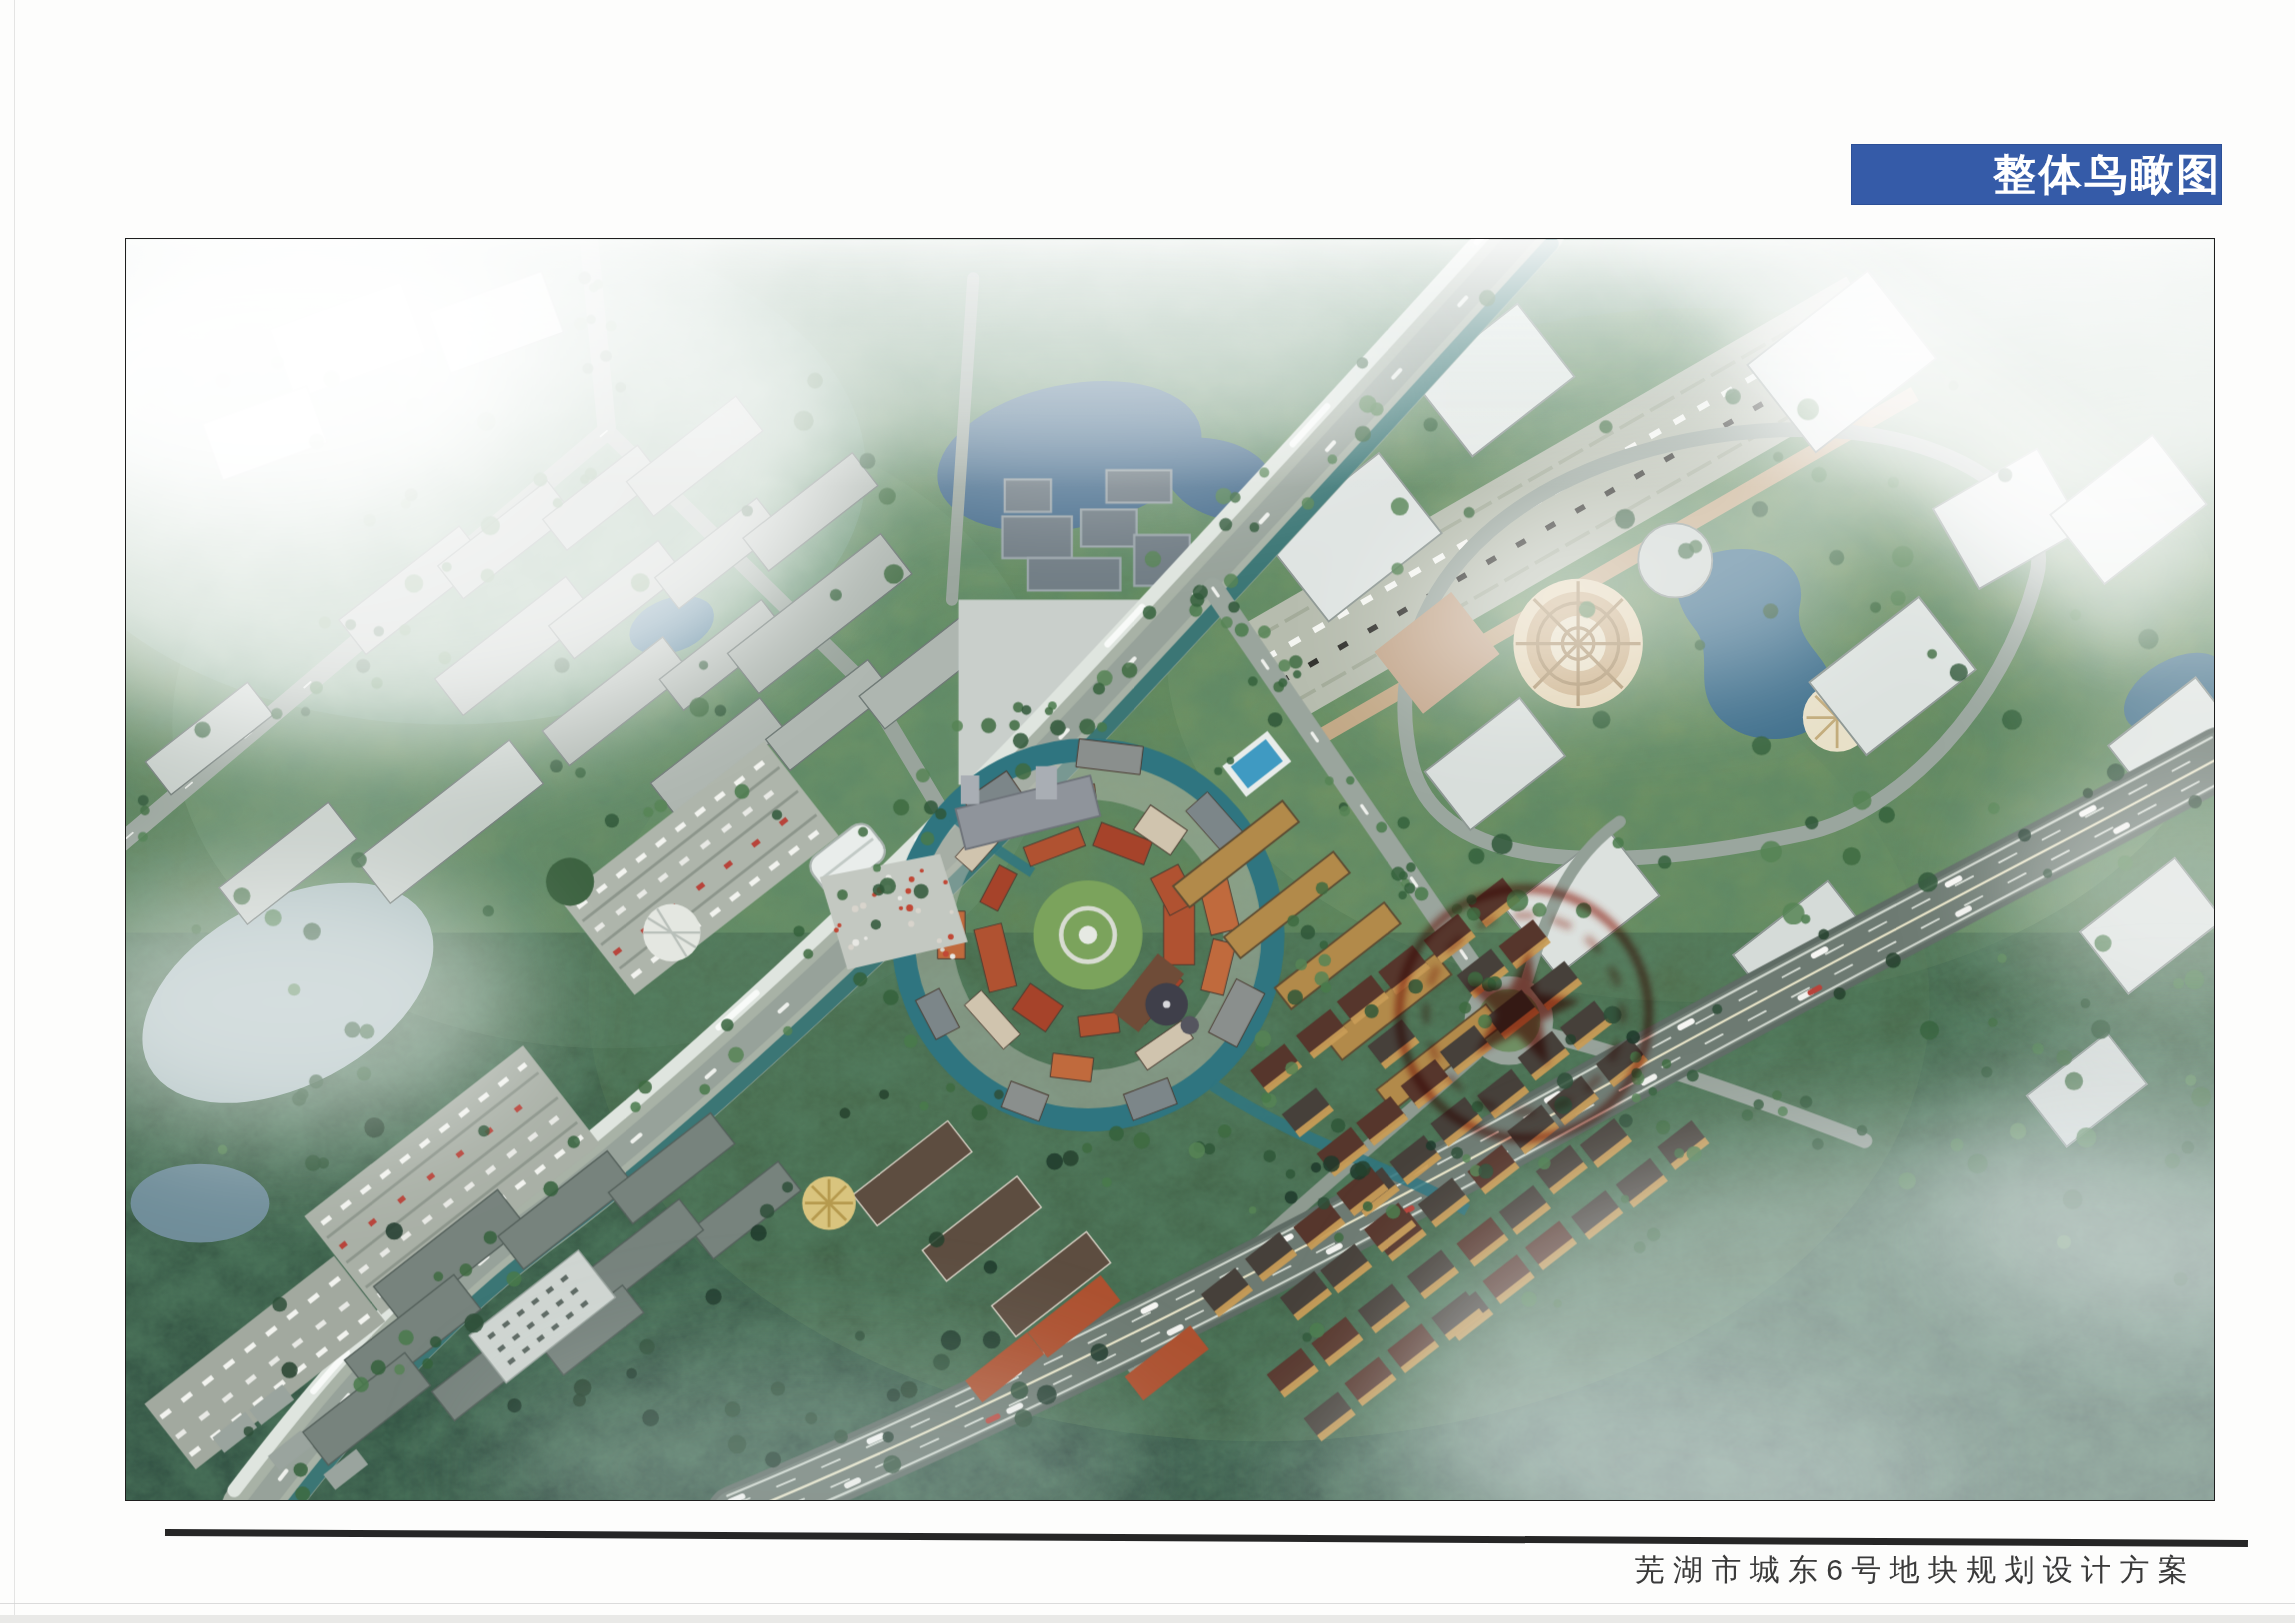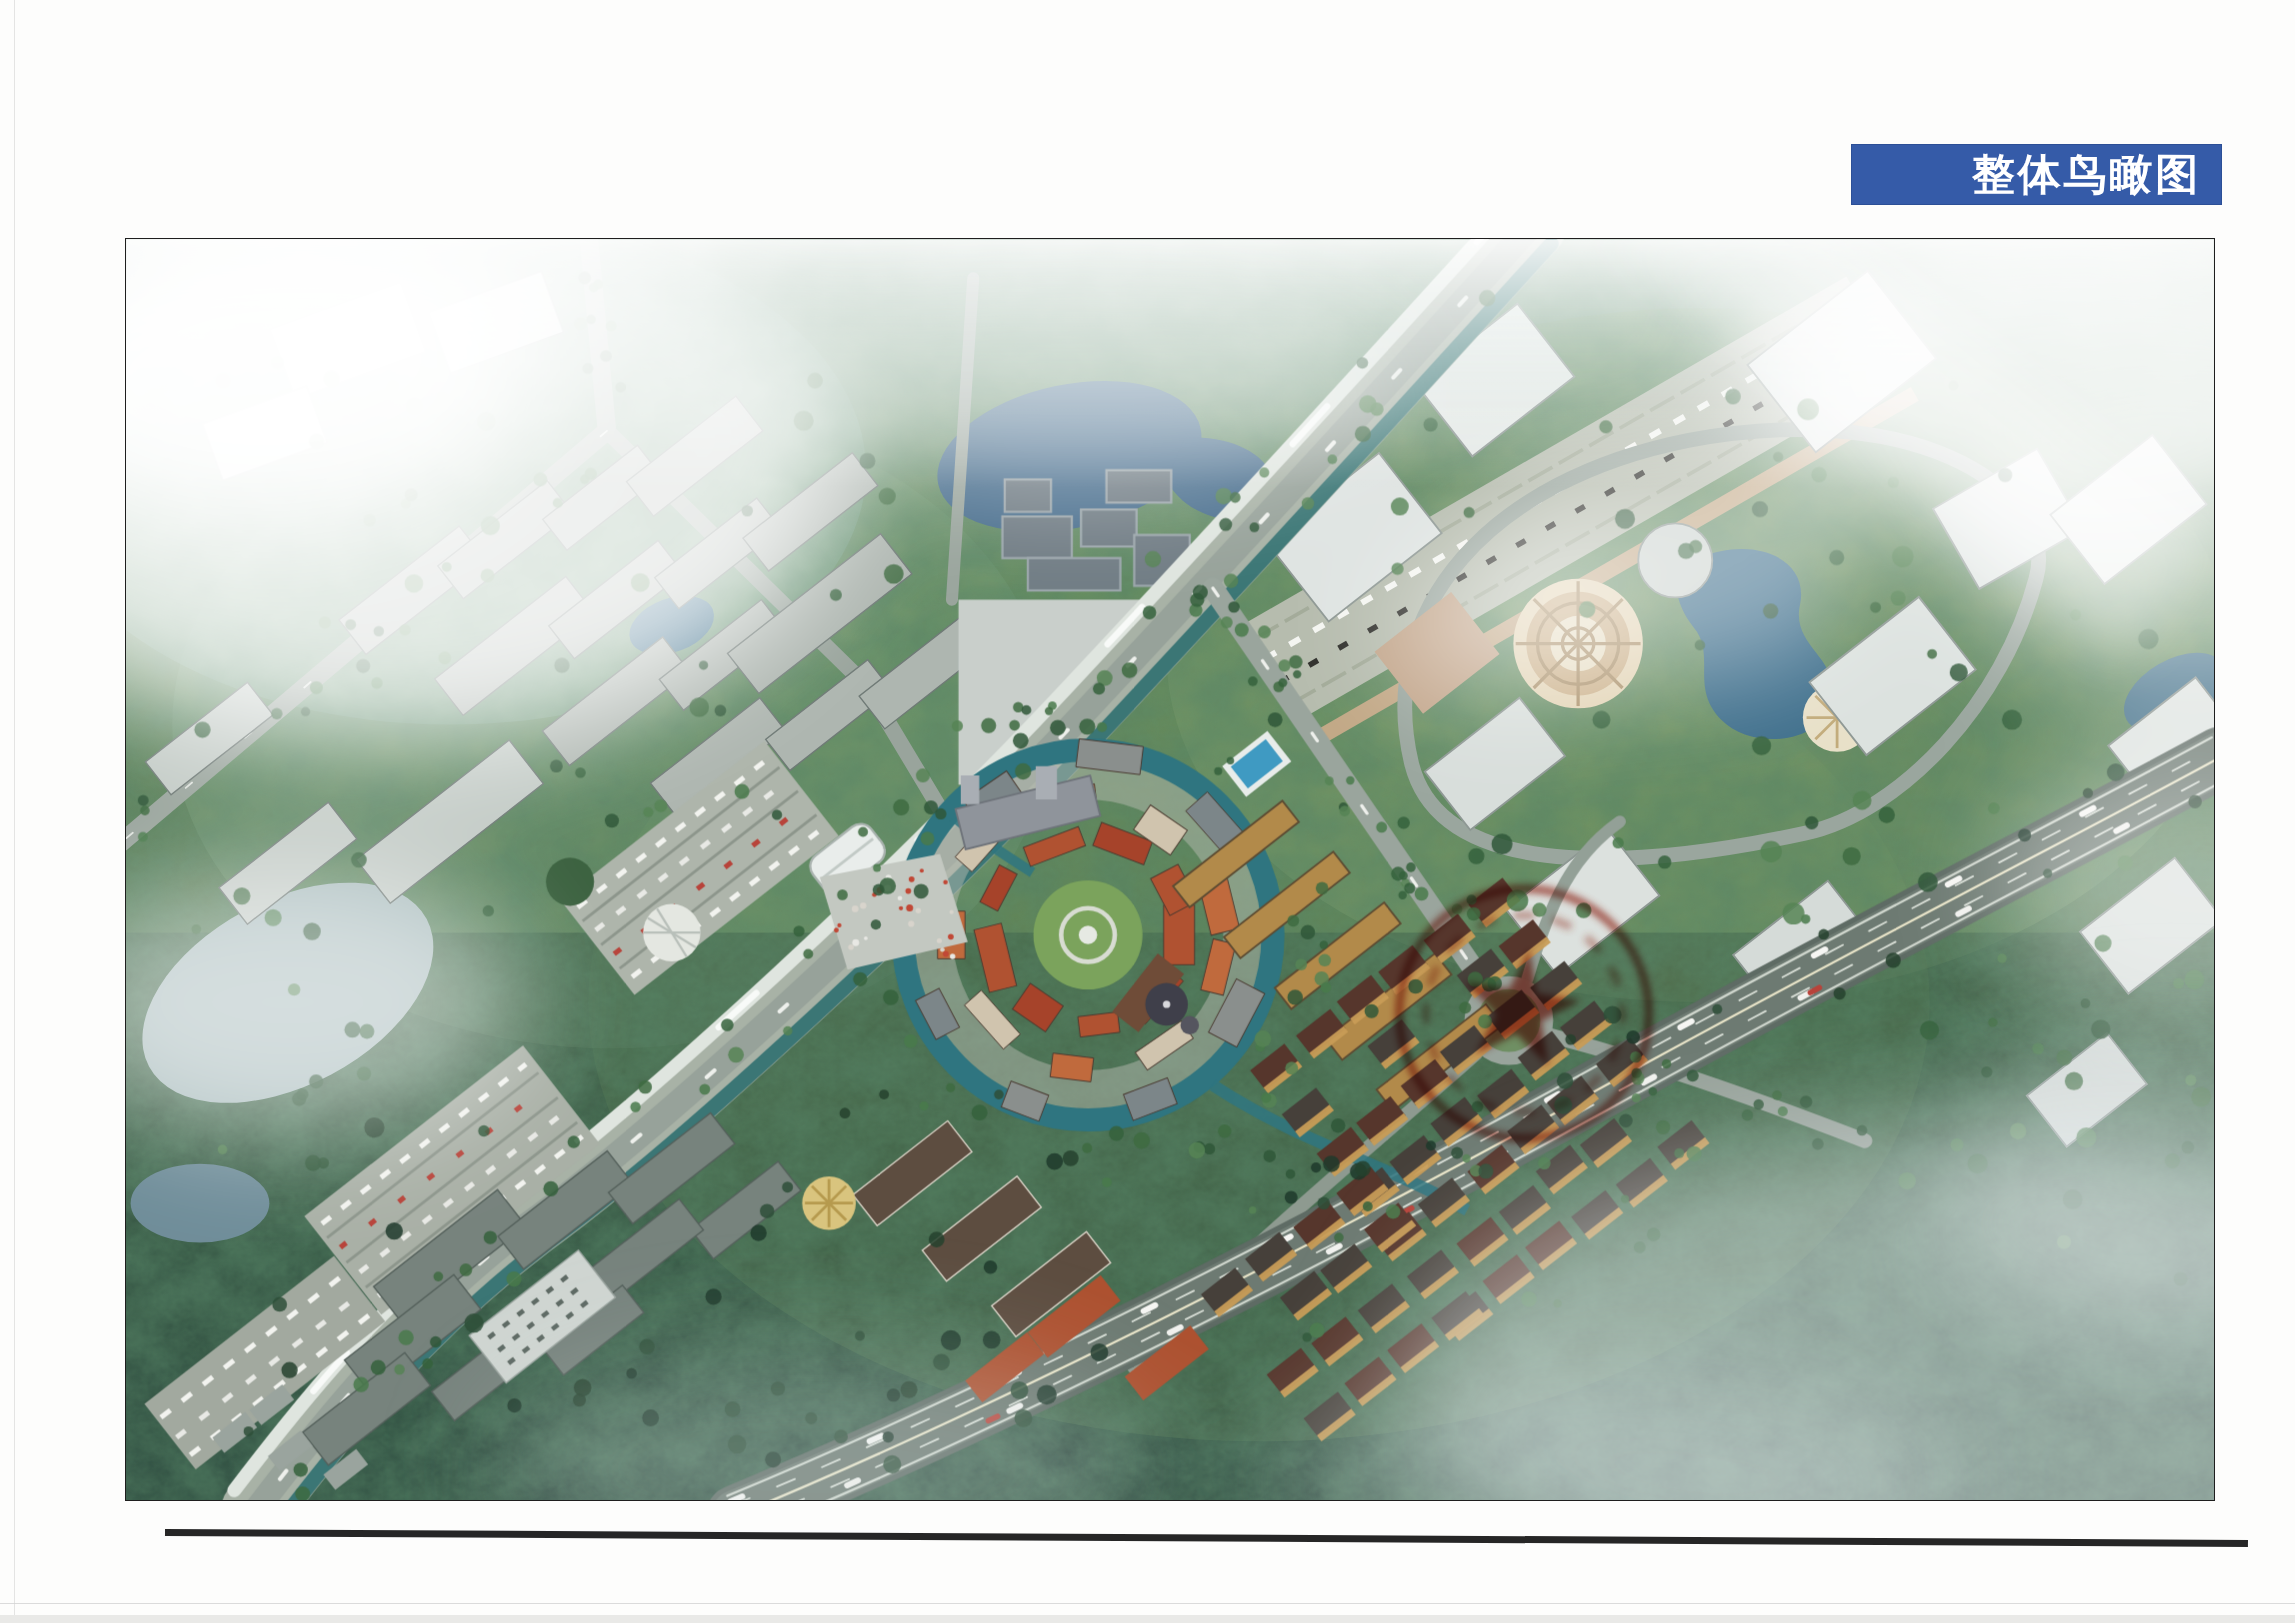--- a/index.html
+++ b/index.html
@@ -4,21 +4,21 @@
 <style>
   html,body{margin:0;padding:0;background:#ffffff;}
   .page{position:relative;width:2295px;height:1623px;background:#fdfdfc;overflow:hidden;
         font-family:"Liberation Sans","DejaVu Sans",sans-serif;}
   
   .scan-v{position:absolute;left:14px;top:0;width:1.4px;height:1623px;background:#d9d9d9;opacity:.7;}
   .scan-h{position:absolute;left:0;top:1603px;width:2295px;height:1.4px;background:#d2d2d2;opacity:.8;}
   .page-bottom{position:absolute;left:0;top:1615px;width:2295px;height:8.3px;background:#e9e9e7;}
   
   .banner{position:absolute;left:1851px;top:144px;width:371px;height:61px;background:#355ba8;
-          display:flex;align-items:center;justify-content:flex-end;padding-right:21px;box-sizing:border-box;
+          display:flex;align-items:center;justify-content:flex-end;box-sizing:border-box;
           box-shadow:0 0 0 0.9px #2c4f96 inset;}
   .banner span{color:#ffffff;font-size:43px;font-weight:bold;letter-spacing:2.8px;white-space:nowrap;}
   
   .photo{position:absolute;left:125px;top:238px;width:2088px;height:1261px;border:1.4px solid #1e1e1e;
          background:#6f8d63;box-shadow:inset 0 0 37px rgba(20,40,30,.25);}
   .photo svg{display:block;width:100%;height:100%;}
   
   .rule{position:absolute;left:165px;top:1529px;width:2083px;height:7px;background:#262626;
         transform:rotate(0.3deg);transform-origin:left center;}
   .caption{position:absolute;right:99px;top:1550px;font-size:30px;letter-spacing:8.3px;color:#3a3a3a;
@@ -1082,16 +1082,17 @@
             <rect x="2789.0000458030545" y="1666.8606425710723" width="44" height="16" fill="#a93526" opacity="0.6" transform="rotate(270.050925 2811.0000458030545 1674.8606425710723)"></rect>
             <rect x="2805.1899701152024" y="1585.7446481977051" width="44" height="16" fill="#a93526" opacity="0.6" transform="rotate(292.55191874999997 2827.1899701152024 1593.7446481977051)"></rect>
             <rect x="2851.1884607704837" y="1516.998324297083" width="44" height="16" fill="#a93526" opacity="0.6" transform="rotate(315.0529125 2873.1884607704837 1524.998324297083)"></rect>
             <rect x="2919.9930722803365" y="1471.0870661201227" width="44" height="16" fill="#a93526" opacity="0.6" transform="rotate(337.55390624999995 2941.9930722803365 1479.0870661201227)"></rect>
           </g>
     </g>
   </svg>
   </div>
 
   <div class="rule"></div>
+  <div class="caption">芜湖市城东6号地块规划设计方案</div>
   <div class="scan-h"></div>
   <div class="page-bottom"></div>
 </div>
 
 
 </body></html>

